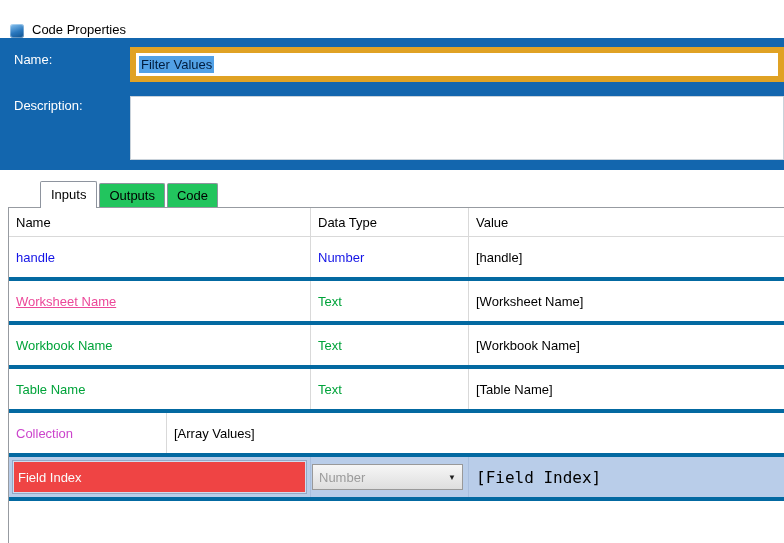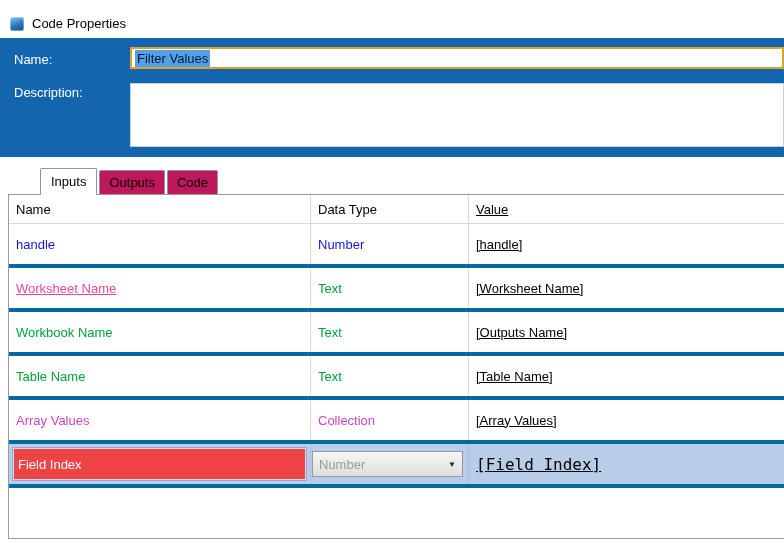--- a/index.html
+++ b/index.html
@@ -3,57 +3,57 @@
 <meta charset="utf-8">
 <style>
   html,body { margin:0; padding:0; }
   body {
     width:784px; height:543px; background:#ffffff; overflow:hidden;
     font-family:"Liberation Sans", sans-serif; font-size:13px; color:#000;
     position:relative;
   }
   
   .titlebar { height:38px; box-sizing:border-box; padding:9px 0 0 10px;
-    display:flex; align-items:center; gap:8px; background:#fff; }
+    display:flex; align-items:flex-end; gap:8px; background:#fff; }
   .app-icon { width:14px; height:14px; margin-top:1px; border-radius:3px;
     background:linear-gradient(160deg,#8cc6f2 0%,#2a77bd 55%,#0d4f8c 100%);
     box-shadow:inset 0 0 0 1px rgba(255,255,255,.35); flex:none; }
   .title-text { line-height:16px; }
 
   
   .blue-panel { background:#1366ae; padding:9px 0 10px 0; }
   .form-row { display:flex; align-items:flex-start; }
   .form-row.name-row { margin-bottom:14px; }
   .form-label { width:130px; flex:none; box-sizing:border-box; padding:5px 0 0 14px;
     color:#ffffff; }
   .form-label.desc { padding-top:2px; }
-  .name-box { flex:1; height:22px; box-sizing:border-box; background:#ffffff;
-    border:2px solid #22c55e; display:flex; align-items:center; padding-left:3px; }
+  .name-box { flex:1; height:35px; box-sizing:border-box; background:#ffffff;
+    border:6px solid #22c55e; display:flex; align-items:center; padding-left:3px; }
   .selection { background:#52a1e6; color:#001c3d; padding:1px 2px; }
   .desc-box { flex:1; height:64px; box-sizing:border-box; background:#ffffff;
     border:1px solid #c9d2da; resize:none; outline:none;
     font-family:"Liberation Sans", sans-serif; font-size:13px; padding:3px 5px; }
 
   
   .tabs { display:flex; align-items:flex-end; padding-left:8px; margin-top:10px;
     position:relative; z-index:2; height:27px; box-sizing:border-box; }
-  .tab { background:#be185d; border:1px solid #8e949e; border-bottom:none;
+  .tab { background:#22c55e; border:1px solid #8e949e; border-bottom:none;
     border-radius:2px 2px 0 0; padding:4px 9px 4px; margin-right:2px; cursor:default; }
   .tab.active { background:#ffffff; padding:5px 10px 6px; margin-bottom:-1px;margin-left:32px; }
 
   
   .grid { margin-left:8px; width:calc(100% - 8px); box-sizing:border-box;
     height:345px; background:#ffffff; border:1px solid #979ba1; border-right:none;
     position:relative; z-index:1; overflow:hidden; }
   .grid-header { display:flex; height:28px; border-bottom:1px solid #d9d9d9; background:#fff; }
   .gh-cell, .cell { display:flex; align-items:center; box-sizing:border-box;
     padding-left:7px; border-right:1px solid #d9d9d9; overflow:hidden; white-space:nowrap;text-align:center; }
   .col-name  { width:302px; flex:none; }
   .col-type  { width:158px; flex:none; }
-  .col-value { flex:1; border-right:none;text-decoration:underline; }
+  .col-value { flex:1; border-right:none; }
   .grow { display:flex; height:40px; border-bottom:4px solid #0369a1; background:#fff; }
   .grow.selected { background:#b9cde9; }
   .grow.selected .cell { border-right-color:#a9bedd; }
 
   
   .edit-cell { padding:3px !important; }
   .name-edit { flex:1; height:100%; box-sizing:border-box; display:flex; align-items:center;
     padding-left:5px; border:1px solid #93a9c7; background:#ef4444; color:#fbfbfb;
     box-shadow:inset 0 0 0 1px #cfdcef; }
   .combo-cell { padding:7px 5px 7px 1px !important; }
@@ -105,31 +105,30 @@
 
   <div class="grow">
     <div class="cell col-name" style="color: #ec4899; text-decoration: underline;">Worksheet Name</div>
     <div class="cell col-type" style="color: rgb(0, 163, 58);">Text</div>
     <div class="cell col-value">[Worksheet Name]</div>
   </div>
 
   <div class="grow">
     <div class="cell col-name" style="color: rgb(0, 163, 58);">Workbook Name</div>
     <div class="cell col-type" style="color: rgb(0, 163, 58);">Text</div>
-    <div class="cell col-value">[Outputs Name]</div>
+    <div class="cell col-value">[Workbook Name]</div>
   </div>
 
   <div class="grow">
     <div class="cell col-name" style="color: rgb(0, 163, 58);">Table Name</div>
     <div class="cell col-type" style="color: rgb(0, 163, 58);">Text</div>
     <div class="cell col-value">[Table Name]</div>
   </div>
 
   <div class="grow">
-    <div class="cell col-name" style="color: rgb(204, 68, 204);">Array Values</div>
     <div class="cell col-type" style="color: rgb(204, 68, 204);">Collection</div>
     <div class="cell col-value">[Array Values]</div>
   </div>
 
   <div class="grow selected" style="background: rgb(185, 205, 233);">
     <div class="cell col-name edit-cell">
       <div class="name-edit">Field Index</div>
     </div>
     <div class="cell col-type combo-cell">
       <div class="combo">

